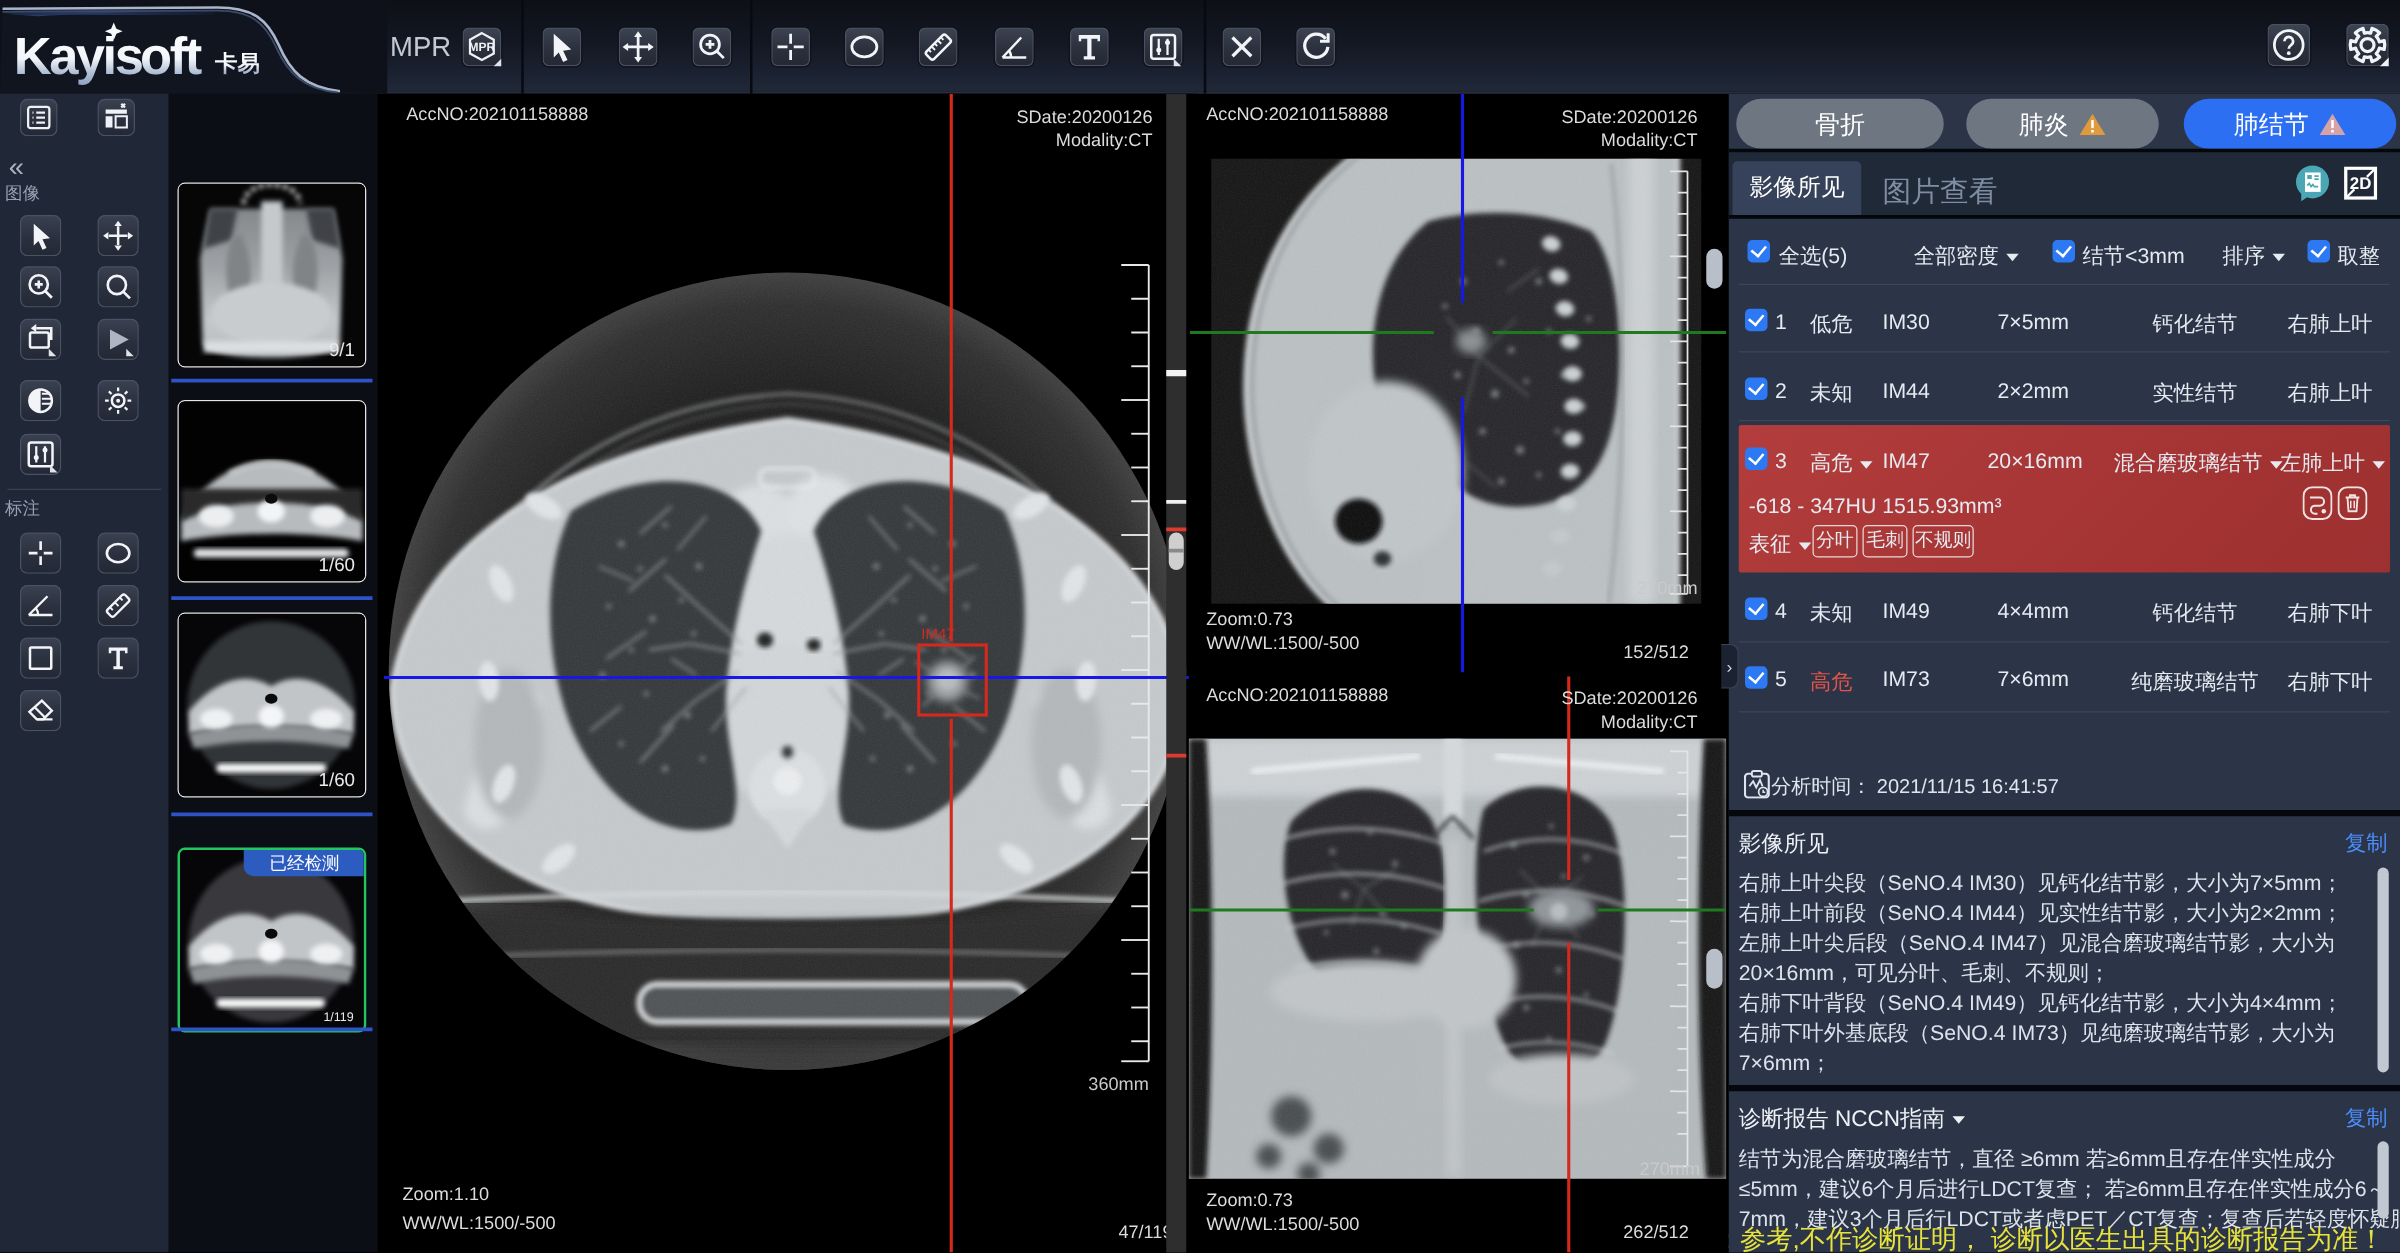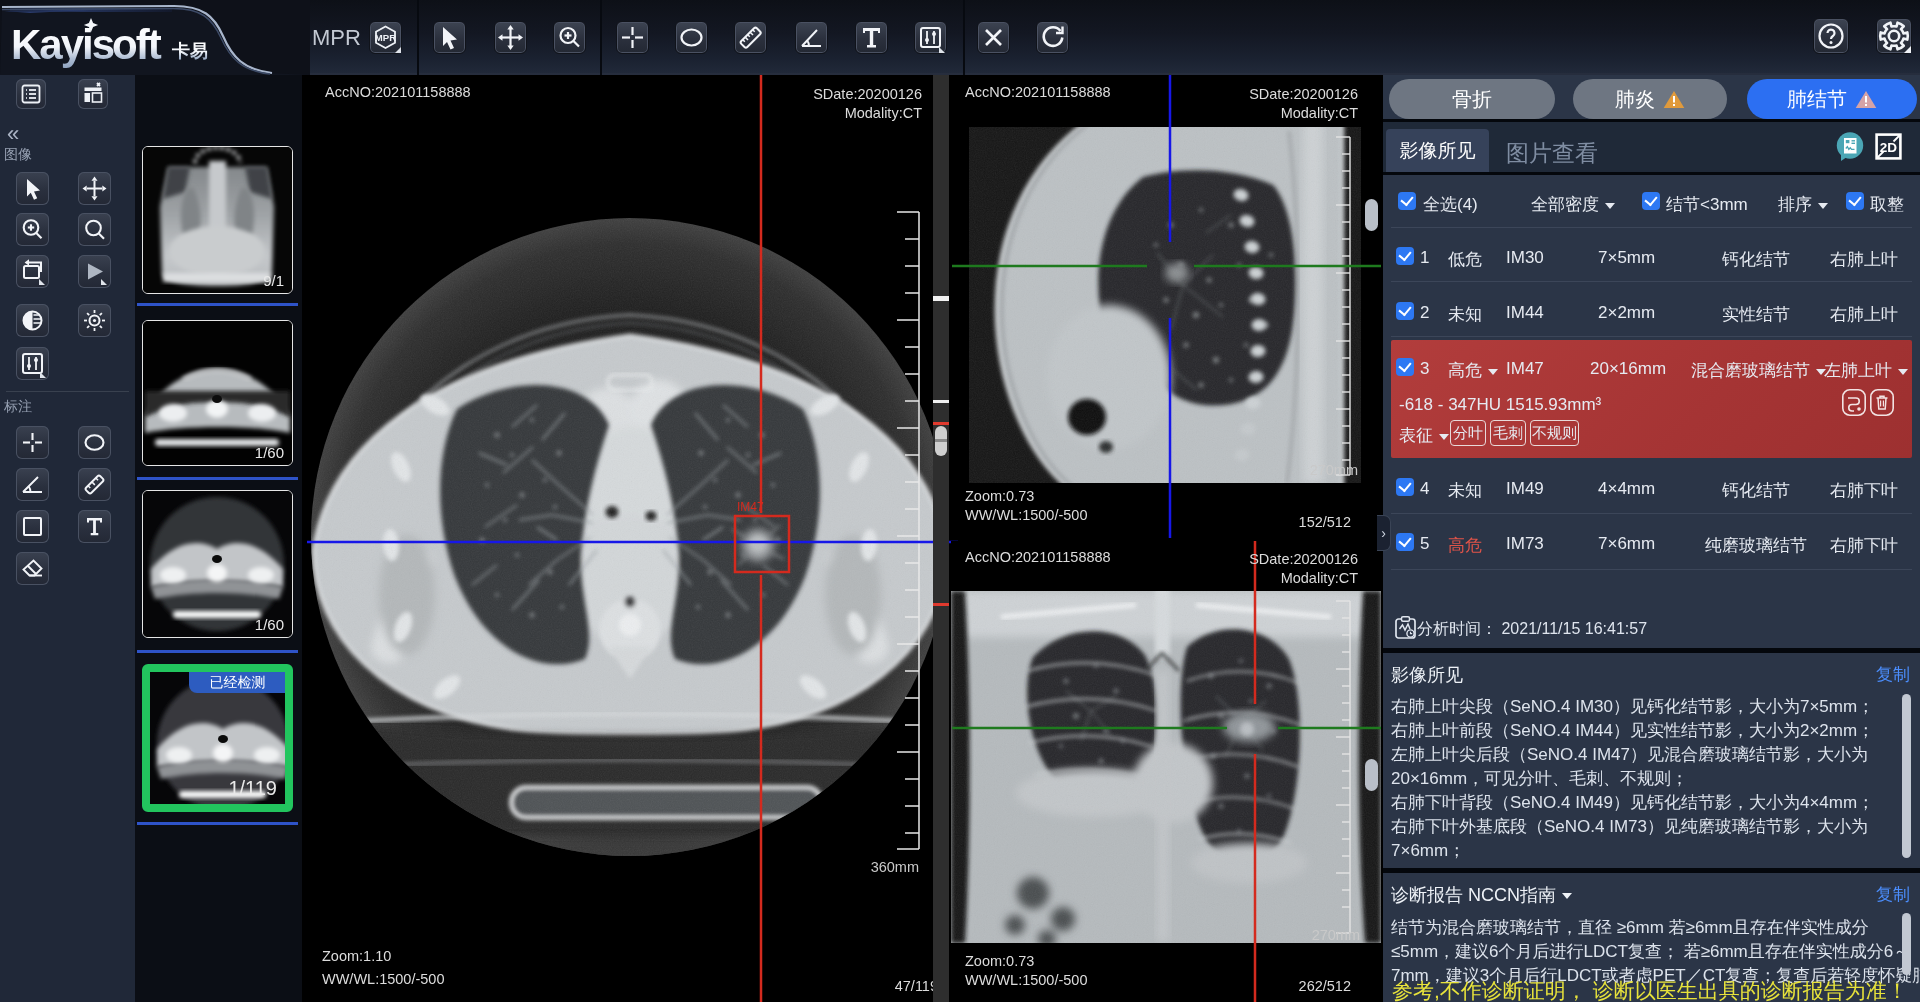--- a/index.html
+++ b/index.html
@@ -383,40 +383,40 @@
         <ellipse cx="118" cy="84" rx="13" ry="8" fill="#eef0f1" filter="url(#tb3)"></ellipse>
         <ellipse cx="74" cy="82" rx="10" ry="9" fill="#f4f5f6" filter="url(#tb3)"></ellipse>
         <ellipse cx="74" cy="68" rx="5" ry="4" fill="#0a0a0a"></ellipse>
         <path d="M 20 116 H 128" stroke="#0d0d0e" stroke-width="8" filter="url(#tb3)"></path>
         <rect x="30" y="120" width="88" height="7" rx="3.5" fill="#fbfcfc" filter="url(#tb3)"></rect>
       </svg>
       <div class="tnum">1/60</div>
     </div>
     <div class="tundl" style="top:575px"></div>
 
-    <div class="thumb" style="top:589px;border:8px solid #22c55e">
+    <div class="thumb" style="top:603px;border:2px solid #22c55e">
       <svg width="147" height="144" viewBox="0 0 147 144">
         <defs>
             <filter id="tb4" x="-30%" y="-30%" width="160%" height="160%">
               <feGaussianBlur stdDeviation="2"></feGaussianBlur>
             </filter>
           </defs>
         <rect width="147" height="144" fill="#060608"></rect>
         <circle cx="73" cy="72" r="66" fill="#37393c" filter="url(#tb4)"></circle>
         <path d="M 7 77 C 29 51 53 45 73 57 C 93 45 117 51 139 77 L 139 95 C 99 87 47 87 7 95 Z" fill="#c2c5c8" filter="url(#tb4)"></path>
         <path d="M 7 95 C 47 85 99 85 139 95 L 135 107 C 99 99 47 99 11 107 Z" fill="#8f9295" filter="url(#tb4)"></path>
         <ellipse cx="29" cy="83" rx="13" ry="8" fill="#eef0f1" filter="url(#tb4)"></ellipse>
         <ellipse cx="117" cy="83" rx="13" ry="8" fill="#eef0f1" filter="url(#tb4)"></ellipse>
         <ellipse cx="73" cy="81" rx="10" ry="9" fill="#f4f5f6" filter="url(#tb4)"></ellipse>
         <ellipse cx="73" cy="67" rx="5" ry="4" fill="#0a0a0a"></ellipse>
         <path d="M 19 115 H 127" stroke="#0d0d0e" stroke-width="8" filter="url(#tb4)"></path>
         <rect x="29" y="119" width="87" height="7" rx="3.5" fill="#fbfcfc" filter="url(#tb4)"></rect>
       </svg>
       <div style="position:absolute;right:-1px;top:-1px;width:97px;height:22px;background:#2d5cc0;border-radius:0 4px 0 8px;color:#fff;font-size:14px;text-align:center;line-height:22px">已经检测</div>
-      <div class="tnum" style="font-size:20px">1/119</div>
+      <div class="tnum" style="font-size:10px">1/119</div>
     </div>
     <div class="tundl" style="top:747px"></div>
   </div>
   <div id="axial" class="abs">
     <svg width="651" height="927" viewBox="0 0 651 927">
       <defs>
         <radialGradient id="axcirc" cx="0.5" cy="0.5" r="0.5">
           <stop offset="0" stop-color="#1d1d1d"></stop>
             <stop offset="0.72" stop-color="#1f1f1f"></stop>
           <stop offset="0.92" stop-color="#2e2e2e"></stop>
@@ -874,21 +874,21 @@
     </svg>
     <svg class="abs" style="left:492px;top:58px" width="27" height="27" viewBox="0 0 27 27">
       <rect x="1.6" y="1.6" width="23.8" height="23.8" fill="none" stroke="#fff" stroke-width="2.6"></rect>
       <line x1="25" y1="2" x2="18.5" y2="8.5" stroke="#fff" stroke-width="1.8"></line>
       <line x1="8.5" y1="18.5" x2="2" y2="25" stroke="#fff" stroke-width="1.8"></line>
       <text x="13.5" y="18.5" text-anchor="middle" font-size="13.5" font-weight="bold" fill="#fff" font-family="Liberation Sans, sans-serif">2D</text>
     </svg>
     <div class="abs" style="left:0;top:97px;width:537px;height:3px;background:#04070c"></div>
 
     <div class="chk" style="left:15px;top:117px"></div>
-    <div class="rowtxt" style="left:40px;top:118px">全选(4)</div>
+    <div class="rowtxt" style="left:40px;top:118px">全选(5)</div>
     <div class="rowtxt" style="left:148px;top:118px">全部密度<span class="caret"></span></div>
     <div class="chk" style="left:259px;top:117px"></div>
     <div class="rowtxt" style="left:283px;top:118px">结节&lt;3mm</div>
     <div class="rowtxt" style="left:395px;top:118px">排序<span class="caret"></span></div>
     <div class="chk" style="left:463px;top:117px"></div>
     <div class="rowtxt" style="left:487px;top:118px">取整</div>
     <div class="rdiv" style="top:152px"></div>
 
     <div class="chk" style="left:13px;top:172px"></div>
     <div class="rowtxt" style="left:37px;top:173px">1</div>

